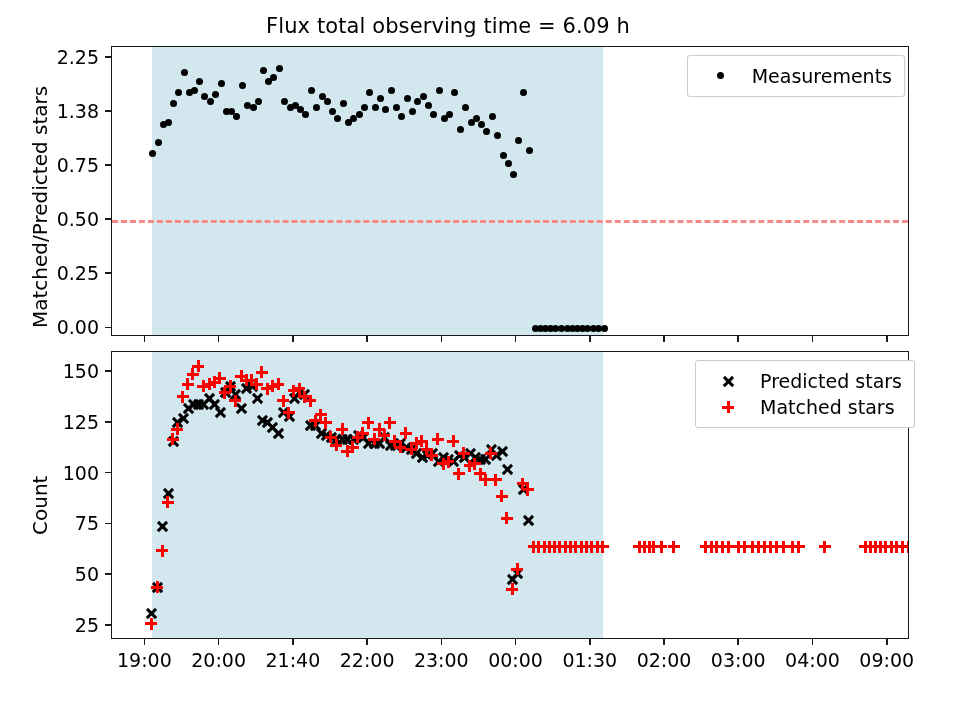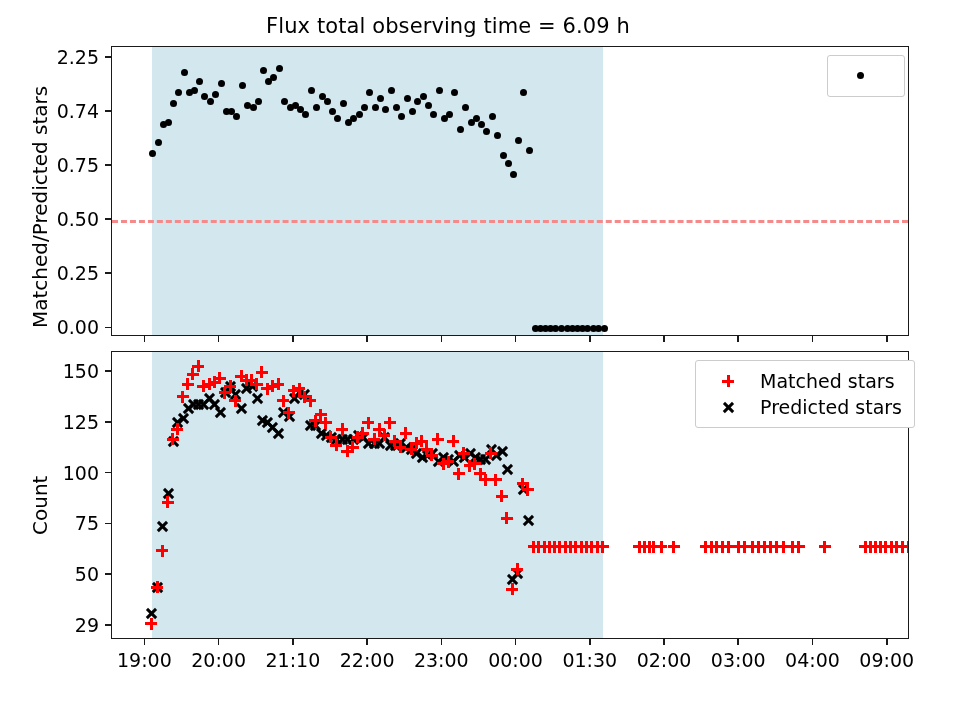--- a/index.html
+++ b/index.html
@@ -273,31 +273,32 @@
   <div id="yticks-top">
       <div class="tick-y" style="left: 105px; top: 326.543px;"></div>
       <div class="tlabel-y" style="left: 0px; width: 99px; top: 327.343px;">0.00</div>
       <div class="tick-y" style="left: 105px; top: 272.439px;"></div>
       <div class="tlabel-y" style="left: 0px; width: 99px; top: 273.239px;">0.25</div>
       <div class="tick-y" style="left: 105px; top: 218.334px;"></div>
       <div class="tlabel-y" style="left: 0px; width: 99px; top: 219.134px;">0.50</div>
       <div class="tick-y" style="left: 105px; top: 164.23px;"></div>
       <div class="tlabel-y" style="left: 0px; width: 99px; top: 165.03px;">0.75</div>
       <div class="tick-y" style="left: 105px; top: 110.125px;"></div>
-      <div class="tlabel-y" style="left: 0px; width: 99px; top: 110.925px;">0.74</div>
+      <div class="tlabel-y" style="left: 0px; width: 99px; top: 110.925px;">1.38</div>
       <div class="tick-y" style="left: 105px; top: 56.0209px;"></div>
       <div class="tlabel-y" style="left: 0px; width: 99px; top: 56.8209px;">2.25</div>
     </div>
   <div class="ylabel" id="ylabel-top" style="left: 28px; top: 328px;">Matched/Predicted stars</div>
 
   <div class="legend" id="legend-top">
     <div class="legend-row">
       <span class="legend-key">
           <i class="key-dot"></i>
         </span>
+      <span class="legend-label">Measurements</span>
     </div>
   </div>
 
   <div class="panel" id="panel-bot">
     <div class="shade" id="shade-bot" style="left: 39.5907px; width: 451.581px; background: rgb(211, 231, 239);"></div>
     <div id="pts-bot-x">
         <div class="mk mk-ex" style="left: 39.3433px; top: 261.634px;"></div>
         <div class="mk mk-ex" style="left: 45.2819px; top: 235.268px;"></div>
         <div class="mk mk-ex" style="left: 50.4781px; top: 174.423px;"></div>
         <div class="mk mk-ex" style="left: 55.6744px; top: 141.972px;"></div>
@@ -491,59 +492,59 @@
         <div class="mk mk-plus" style="left: 802.454px; top: 194.704px;"></div>
         <div class="mk mk-plus" style="left: 808.393px; top: 194.704px;"></div>
         <div class="mk mk-plus" style="left: 817.3px; top: 194.704px;"></div>
         <div class="mk mk-plus" style="left: 826.208px; top: 194.704px;"></div>
         <div class="mk mk-plus" style="left: 838.828px; top: 194.704px;"></div>
       </div>
   </div>
 
   <div id="yticks-bot">
       <div class="tick-y" style="left: 105px; top: 624.003px;"></div>
-      <div class="tlabel-y" style="left: 0px; width: 99px; top: 624.803px;">29</div>
+      <div class="tlabel-y" style="left: 0px; width: 99px; top: 624.803px;">25</div>
       <div class="tick-y" style="left: 105px; top: 573.299px;"></div>
       <div class="tlabel-y" style="left: 0px; width: 99px; top: 574.099px;">50</div>
       <div class="tick-y" style="left: 105px; top: 522.594px;"></div>
       <div class="tlabel-y" style="left: 0px; width: 99px; top: 523.394px;">75</div>
       <div class="tick-y" style="left: 105px; top: 471.89px;"></div>
       <div class="tlabel-y" style="left: 0px; width: 99px; top: 472.69px;">100</div>
       <div class="tick-y" style="left: 105px; top: 421.186px;"></div>
       <div class="tlabel-y" style="left: 0px; width: 99px; top: 421.986px;">125</div>
       <div class="tick-y" style="left: 105px; top: 370.482px;"></div>
       <div class="tlabel-y" style="left: 0px; width: 99px; top: 371.282px;">150</div>
     </div>
   <div class="ylabel" id="ylabel-bot" style="left: 28px; top: 535px;">Count</div>
 
   <div class="legend" id="legend-bot">
     <div class="legend-row">
       <span class="legend-key">
+        <i class="key-mk mk mk-ex"></i>
+      </span>
+      <span class="legend-label">Predicted stars</span>
+    </div>
+    <div class="legend-row">
+      <span class="legend-key">
         <i class="key-mk mk mk-plus"></i>
       </span>
       <span class="legend-label">Matched stars</span>
-    </div>
-    <div class="legend-row">
-      <span class="legend-key">
-        <i class="key-mk mk mk-ex"></i>
-      </span>
-      <span class="legend-label">Predicted stars</span>
     </div>
   </div>
 
   <div id="xticks">
       <div class="tick-x" style="left: 143.605px; top: 336px;"></div>
       <div class="tick-x" style="left: 143.605px; top: 639px;"></div>
       <div class="tlabel-x" style="left: 144.405px; top: 649px;">19:00</div>
       <div class="tick-x" style="left: 217.837px; top: 336px;"></div>
       <div class="tick-x" style="left: 217.837px; top: 639px;"></div>
       <div class="tlabel-x" style="left: 218.637px; top: 649px;">20:00</div>
       <div class="tick-x" style="left: 292.07px; top: 336px;"></div>
       <div class="tick-x" style="left: 292.07px; top: 639px;"></div>
-      <div class="tlabel-x" style="left: 292.87px; top: 649px;">21:10</div>
+      <div class="tlabel-x" style="left: 292.87px; top: 649px;">21:40</div>
       <div class="tick-x" style="left: 366.302px; top: 336px;"></div>
       <div class="tick-x" style="left: 366.302px; top: 639px;"></div>
       <div class="tlabel-x" style="left: 367.102px; top: 649px;">22:00</div>
       <div class="tick-x" style="left: 440.535px; top: 336px;"></div>
       <div class="tick-x" style="left: 440.535px; top: 639px;"></div>
       <div class="tlabel-x" style="left: 441.335px; top: 649px;">23:00</div>
       <div class="tick-x" style="left: 514.767px; top: 336px;"></div>
       <div class="tick-x" style="left: 514.767px; top: 639px;"></div>
       <div class="tlabel-x" style="left: 515.567px; top: 649px;">00:00</div>
       <div class="tick-x" style="left: 589px; top: 336px;"></div>

